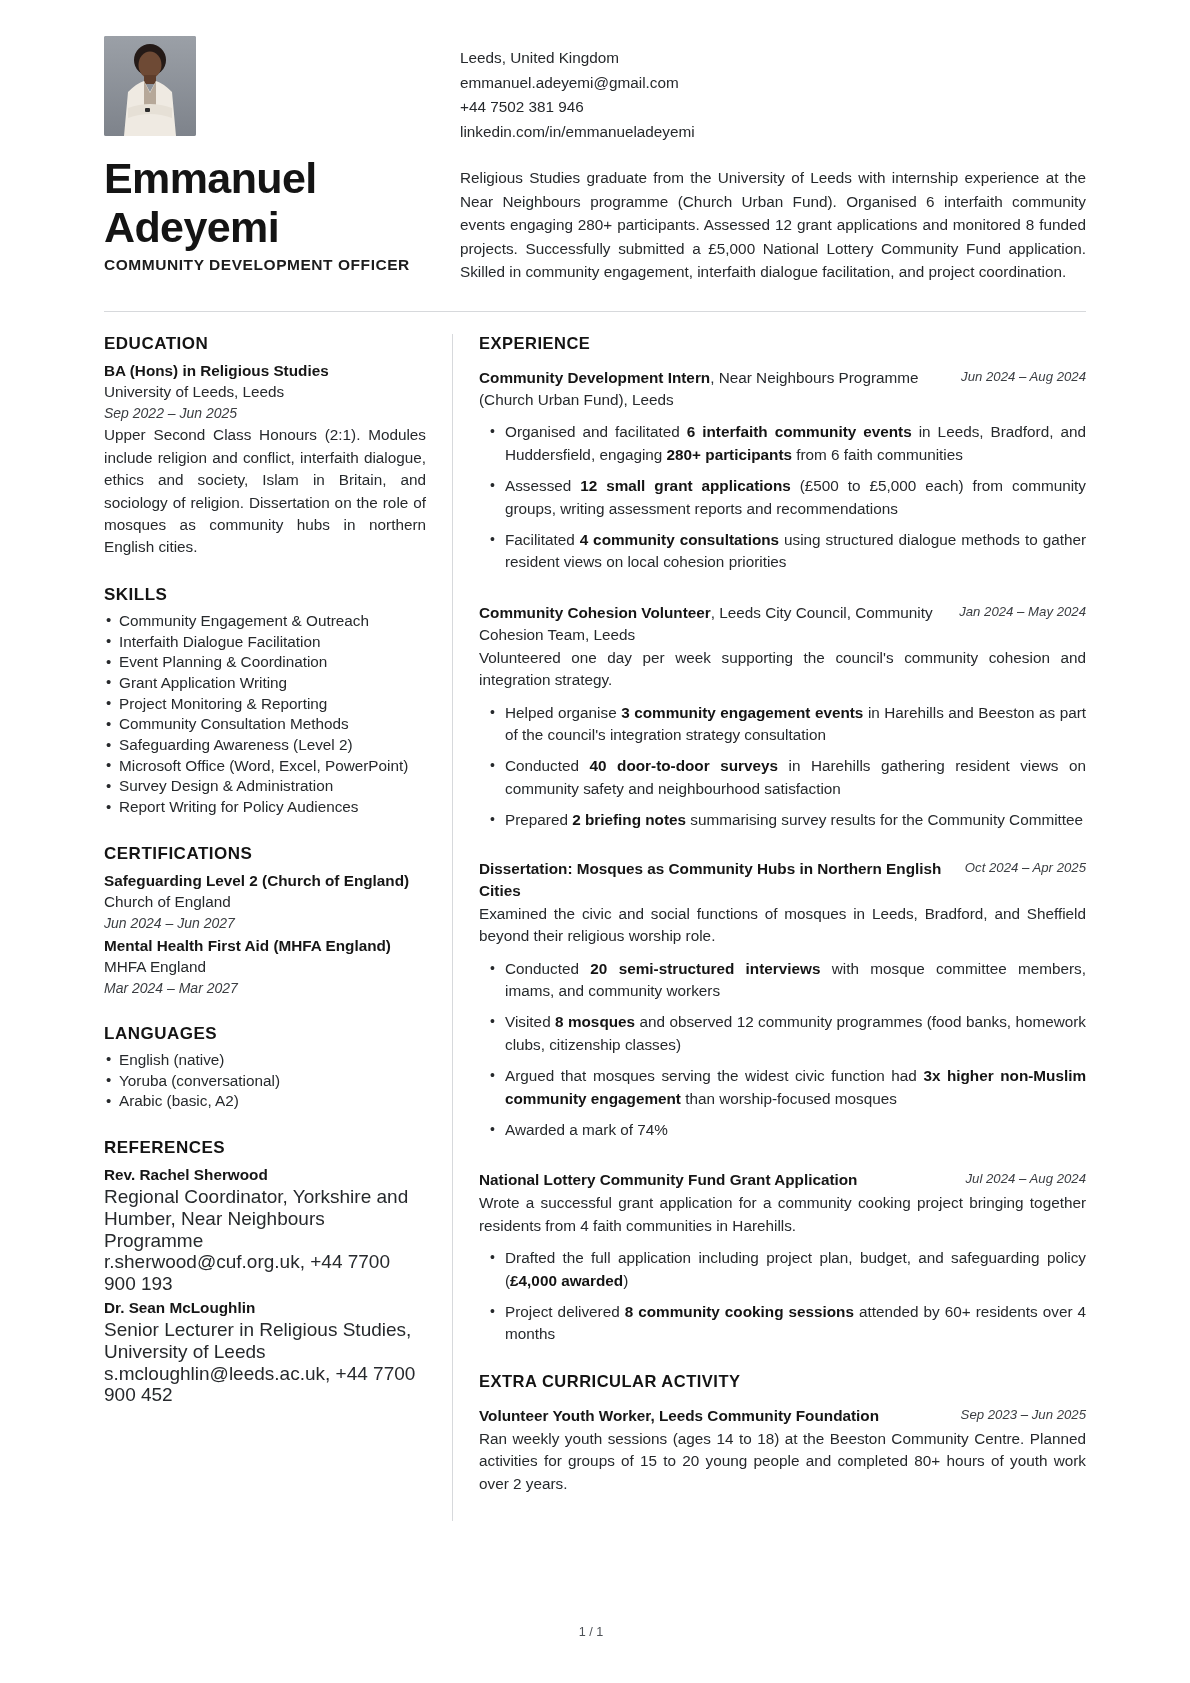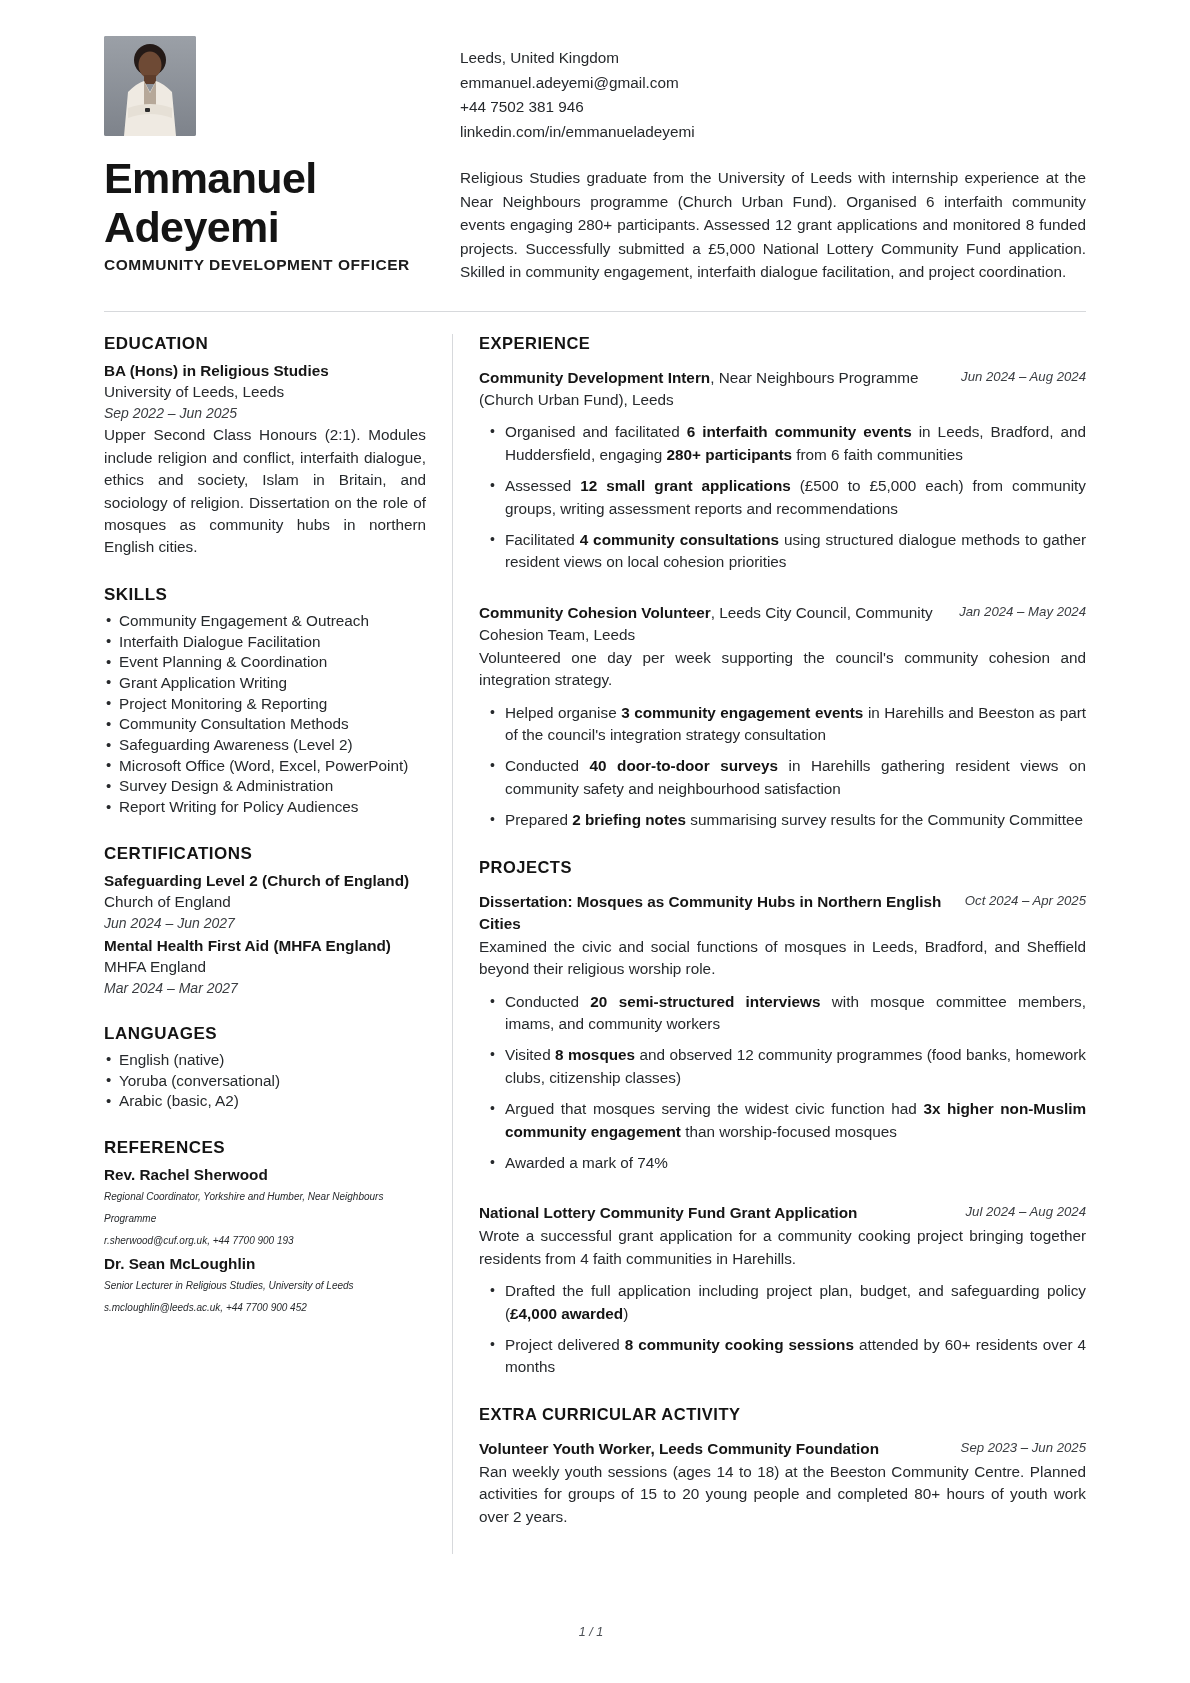--- a/index.html
+++ b/index.html
@@ -173,24 +173,23 @@
     color: #26292c;
   }
 
   .ref-name {
     font-size: 15.3px;
     font-weight: bold;
     color: #161616;
     line-height: 22px;
   }
   .ref-line {
-    font-size: 10px;
+    font-size: 19px;
     line-height: 21.8px;
     color: #26292c;
-    font-style: italic;
   }
 
   
   .job { margin-bottom: 18px; }
   .job-head {
     display: flex;
     flex-direction: row;
     align-items: flex-start;
     justify-content: space-between;
     gap: 4px;
@@ -246,21 +245,20 @@
 
   
   .footer {
     position: absolute;
     left: 0;
     right: 8px;
     bottom: 44px;
     text-align: center;
     font-size: 12.6px;
     color: #4c5055;
-    font-style: italic;
   }
 </style>
 </head>
 <body>
 
 <div class="page">
 
   <div class="header">
     <div class="header-left">
       <div class="photo">
@@ -405,21 +403,20 @@
           <div class="job-desc">Volunteered one day per week supporting the council's community cohesion and integration strategy.</div>
           <ul class="bullets">
             <li>Helped organise <b>3 community engagement events</b> in Harehills and Beeston as part of the council's integration strategy consultation</li>
             <li>Conducted <b>40 door-to-door surveys</b> in Harehills gathering resident views on community safety and neighbourhood satisfaction</li>
             <li>Prepared <b>2 briefing notes</b> summarising survey results for the Community Committee</li>
           </ul>
         </div>
       </div>
 
       <div class="section">
-        <div class="sec-title right">PROJECTS</div>
 
         <div class="job">
           <div class="job-head">
             <div class="job-heading">
               <b>Dissertation: Mosques as Community Hubs in Northern English Cities</b>
             </div>
             <div class="job-date">Oct 2024 – Apr 2025</div>
           </div>
           <div class="job-desc">Examined the civic and social functions of mosques in Leeds, Bradford, and Sheffield beyond their religious worship role.</div>
           <ul class="bullets">

